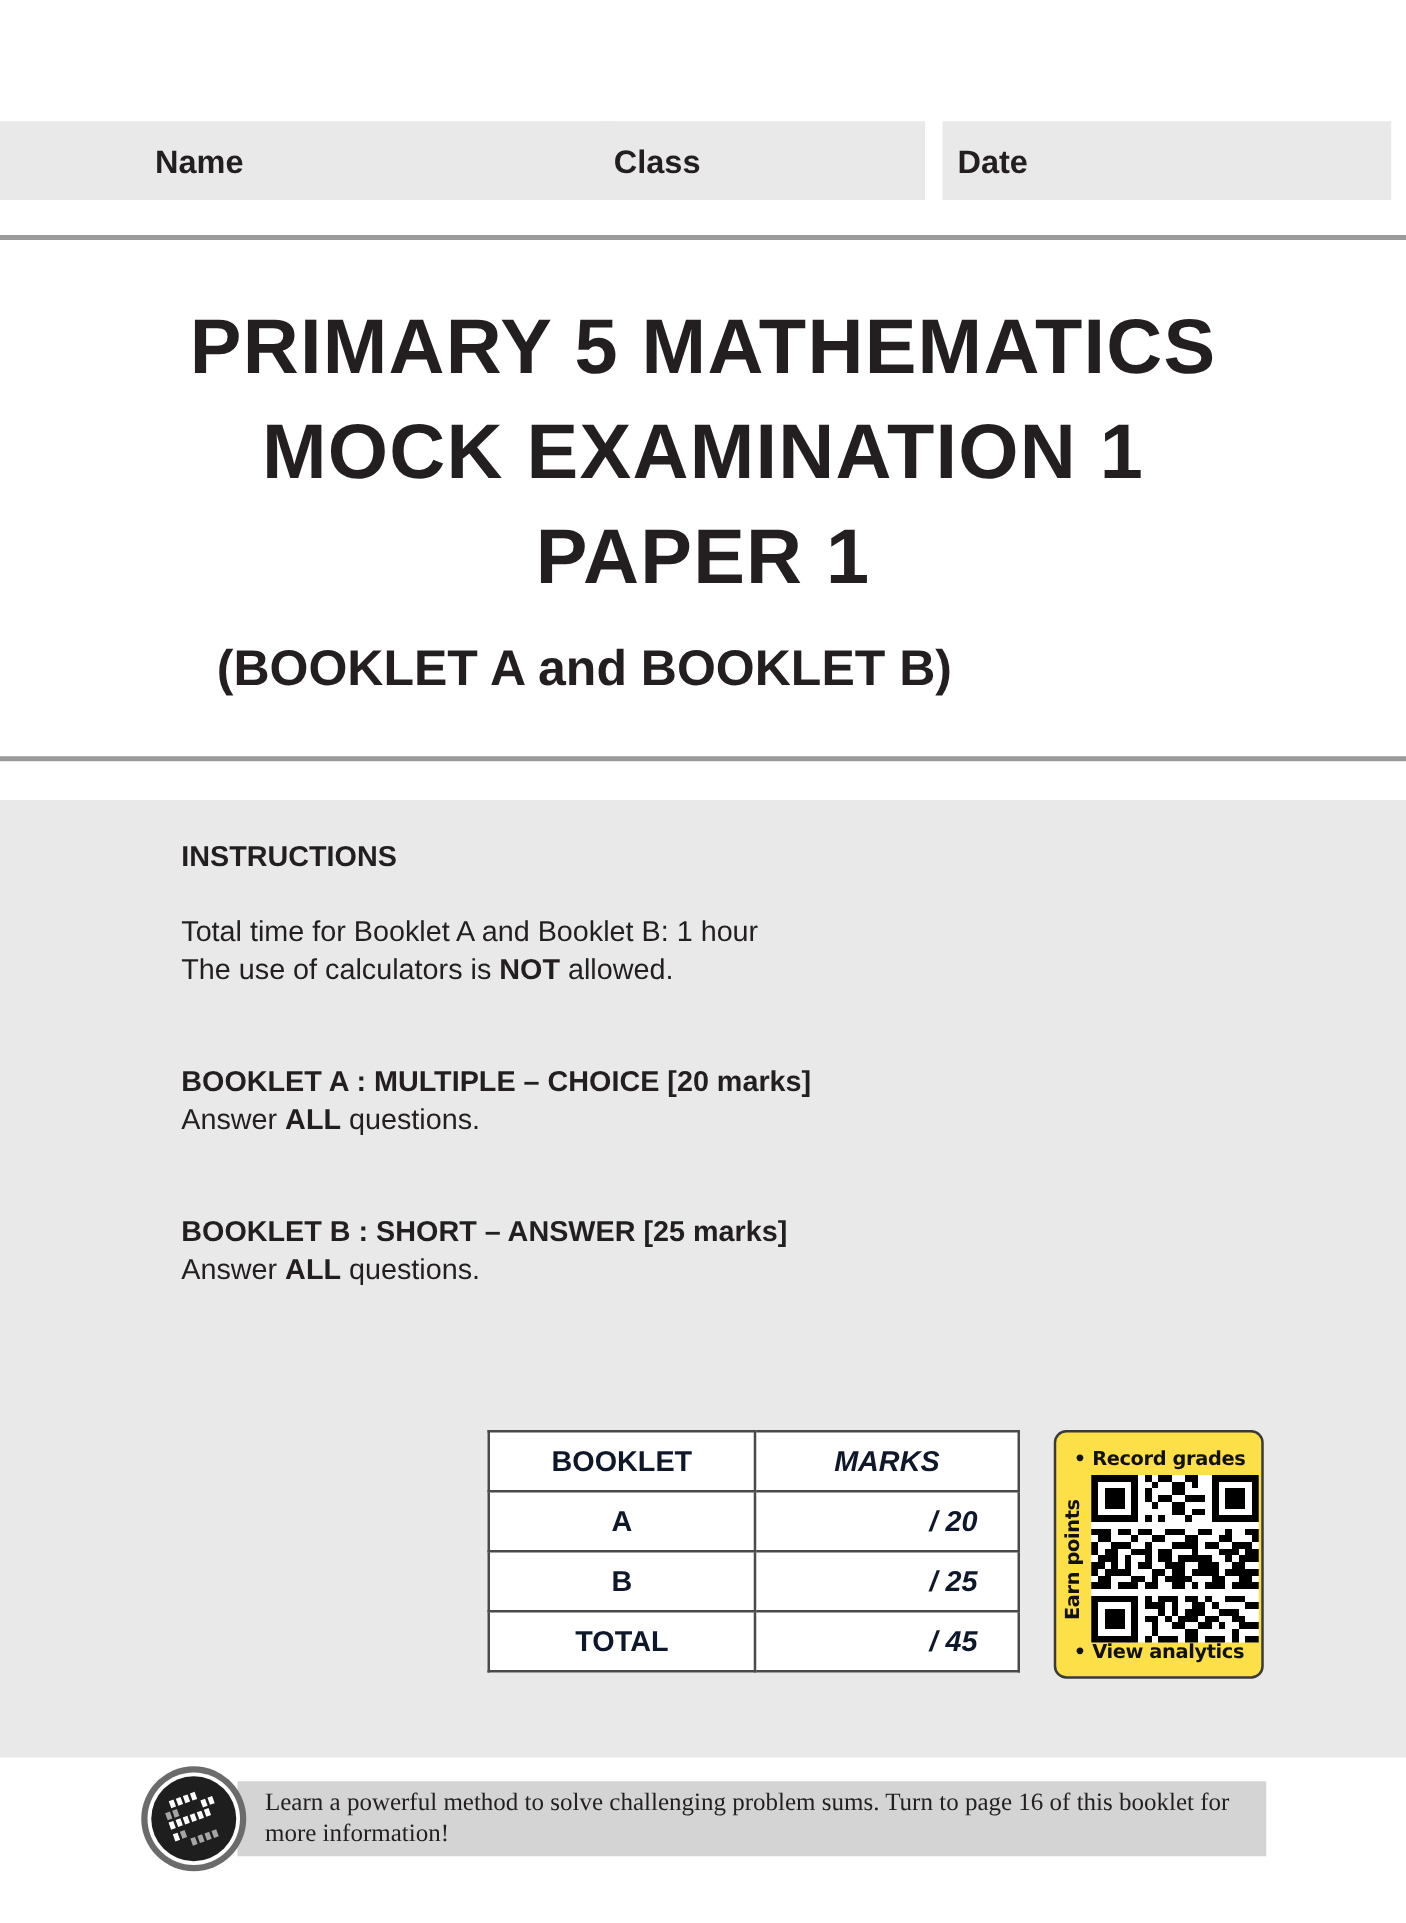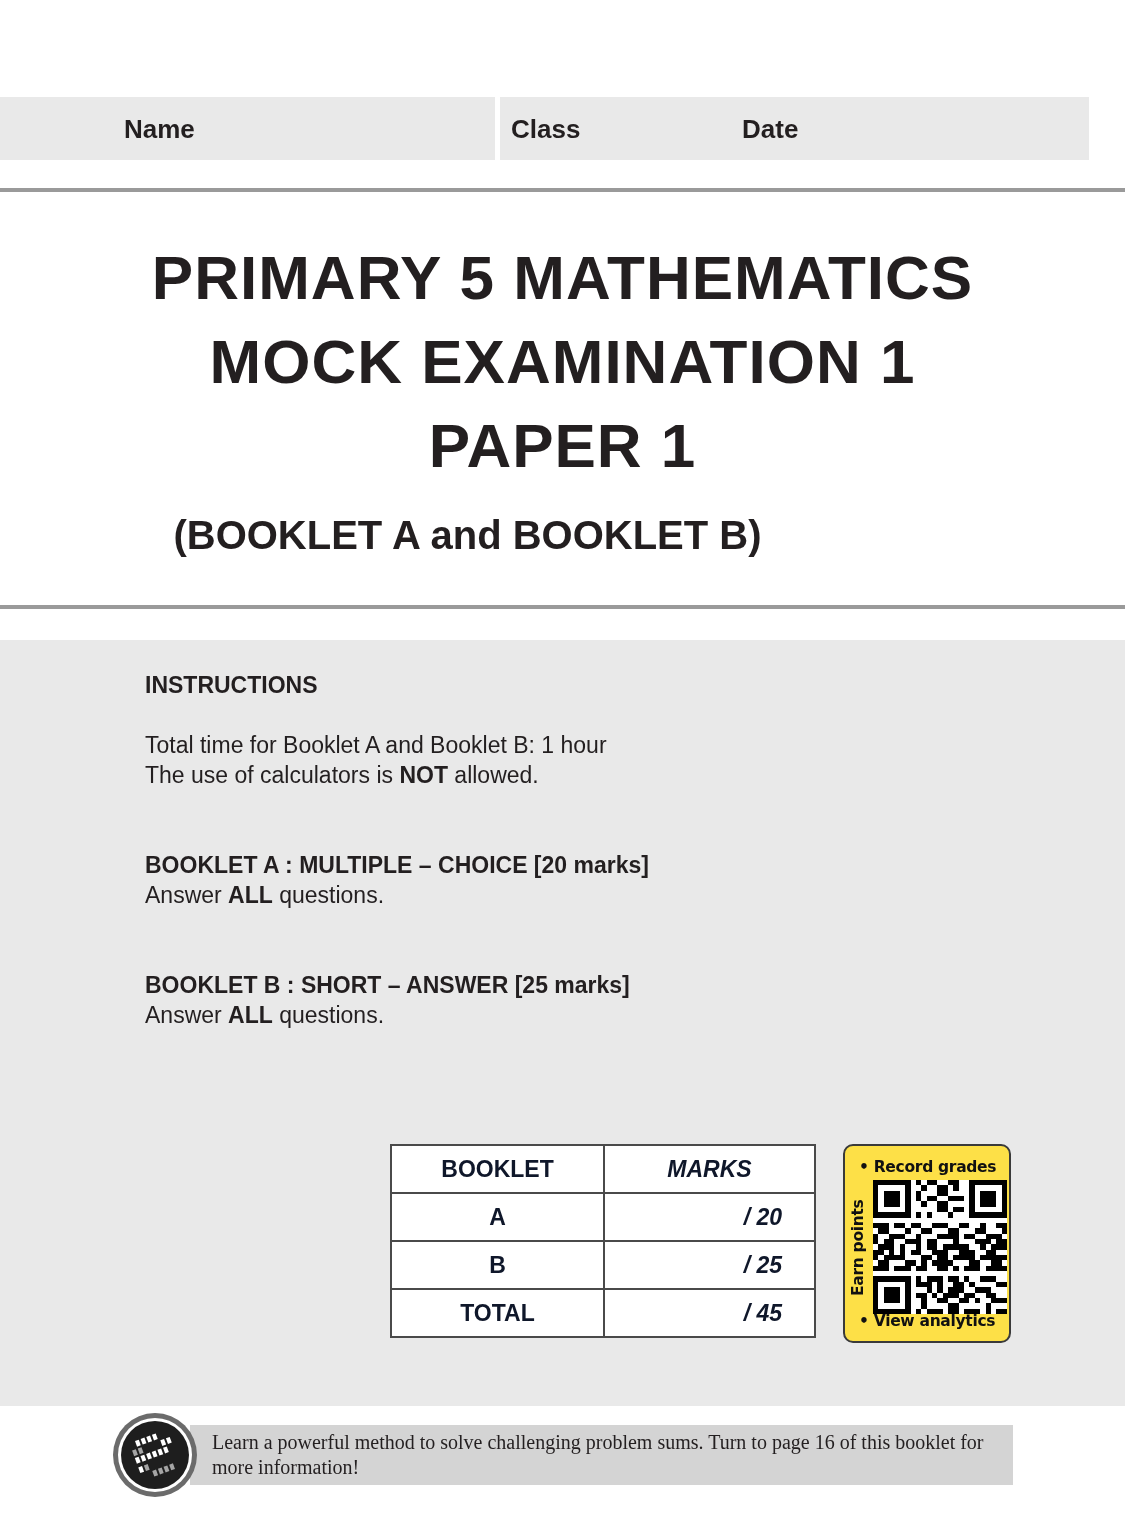--- a/index.html
+++ b/index.html
@@ -46,24 +46,24 @@
            background:#6b6b6b; }
   .badge-inner1 { position:absolute; left:5px; top:5px; width:74px; height:74px; border-radius:50%; background:#ffffff; }
   .badge-inner2 { position:absolute; left:3px; top:3px; width:68px; height:68px; border-radius:50%; background:#1e1e1e; overflow:hidden; }
 </style>
 </head>
 <body>
 
 <div class="field" style="left:0;width:495px;">
   <span style="left:124px;">Name</span>
 </div>
-<div class="field" style="left:500px;width:260px;">
+<div class="field" style="left:480px;width:260px;">
   <span style="left:11px;">Class</span>
 </div>
-<div class="field" style="left:730px;width:359px;">
+<div class="field" style="left:754px;width:359px;">
   <span style="left:12px;">Date</span>
 </div>
 
 <div class="rule" style="top:188px;"></div>
 
 <div class="title" style="top:247px;">PRIMARY 5 MATHEMATICS</div>
 <div class="title" style="top:331px;">MOCK EXAMINATION 1</div>
 <div class="title" style="top:415px;">PAPER 1</div>
 <div class="subtitle" style="top:515px;">(BOOKLET A and BOOKLET B)</div>
 

